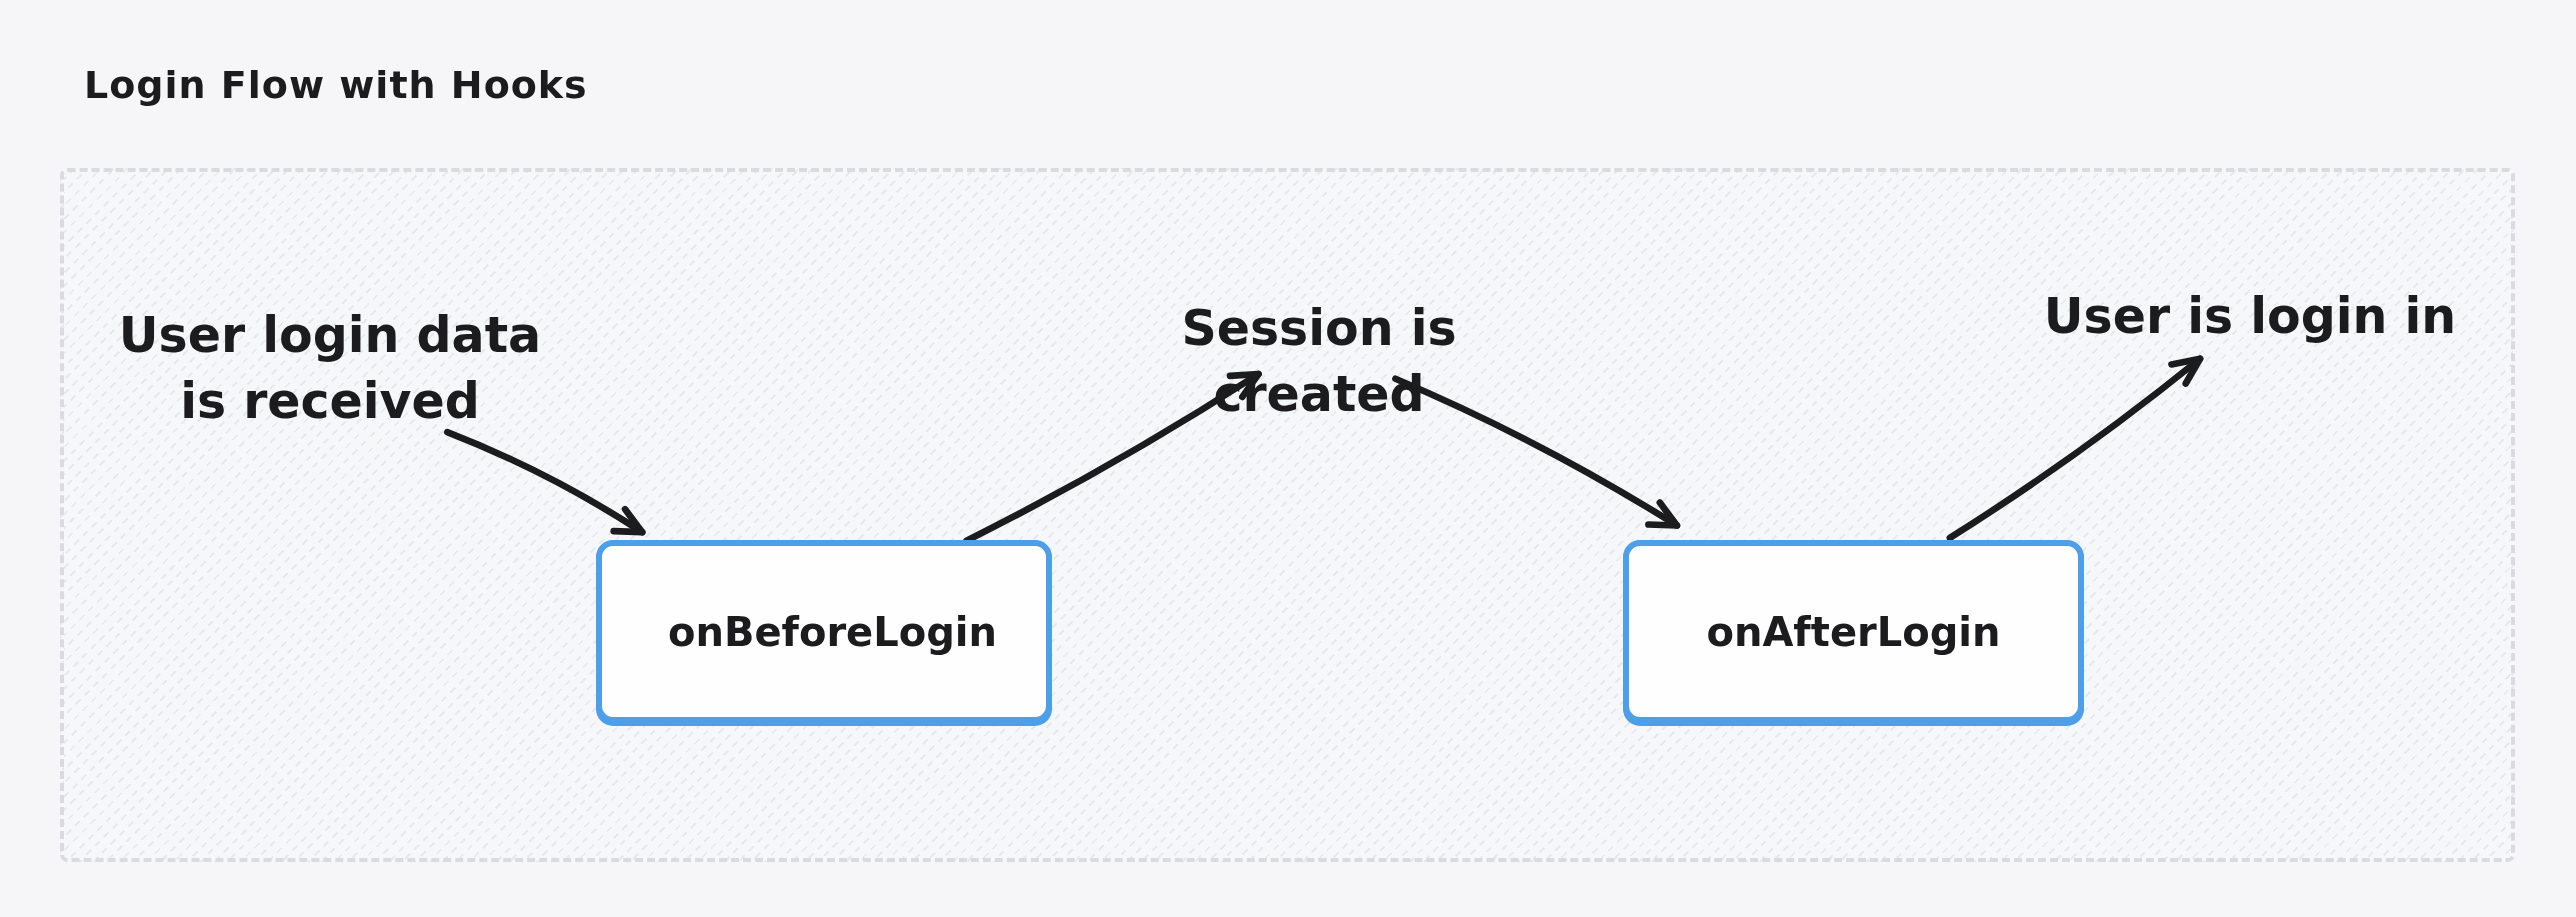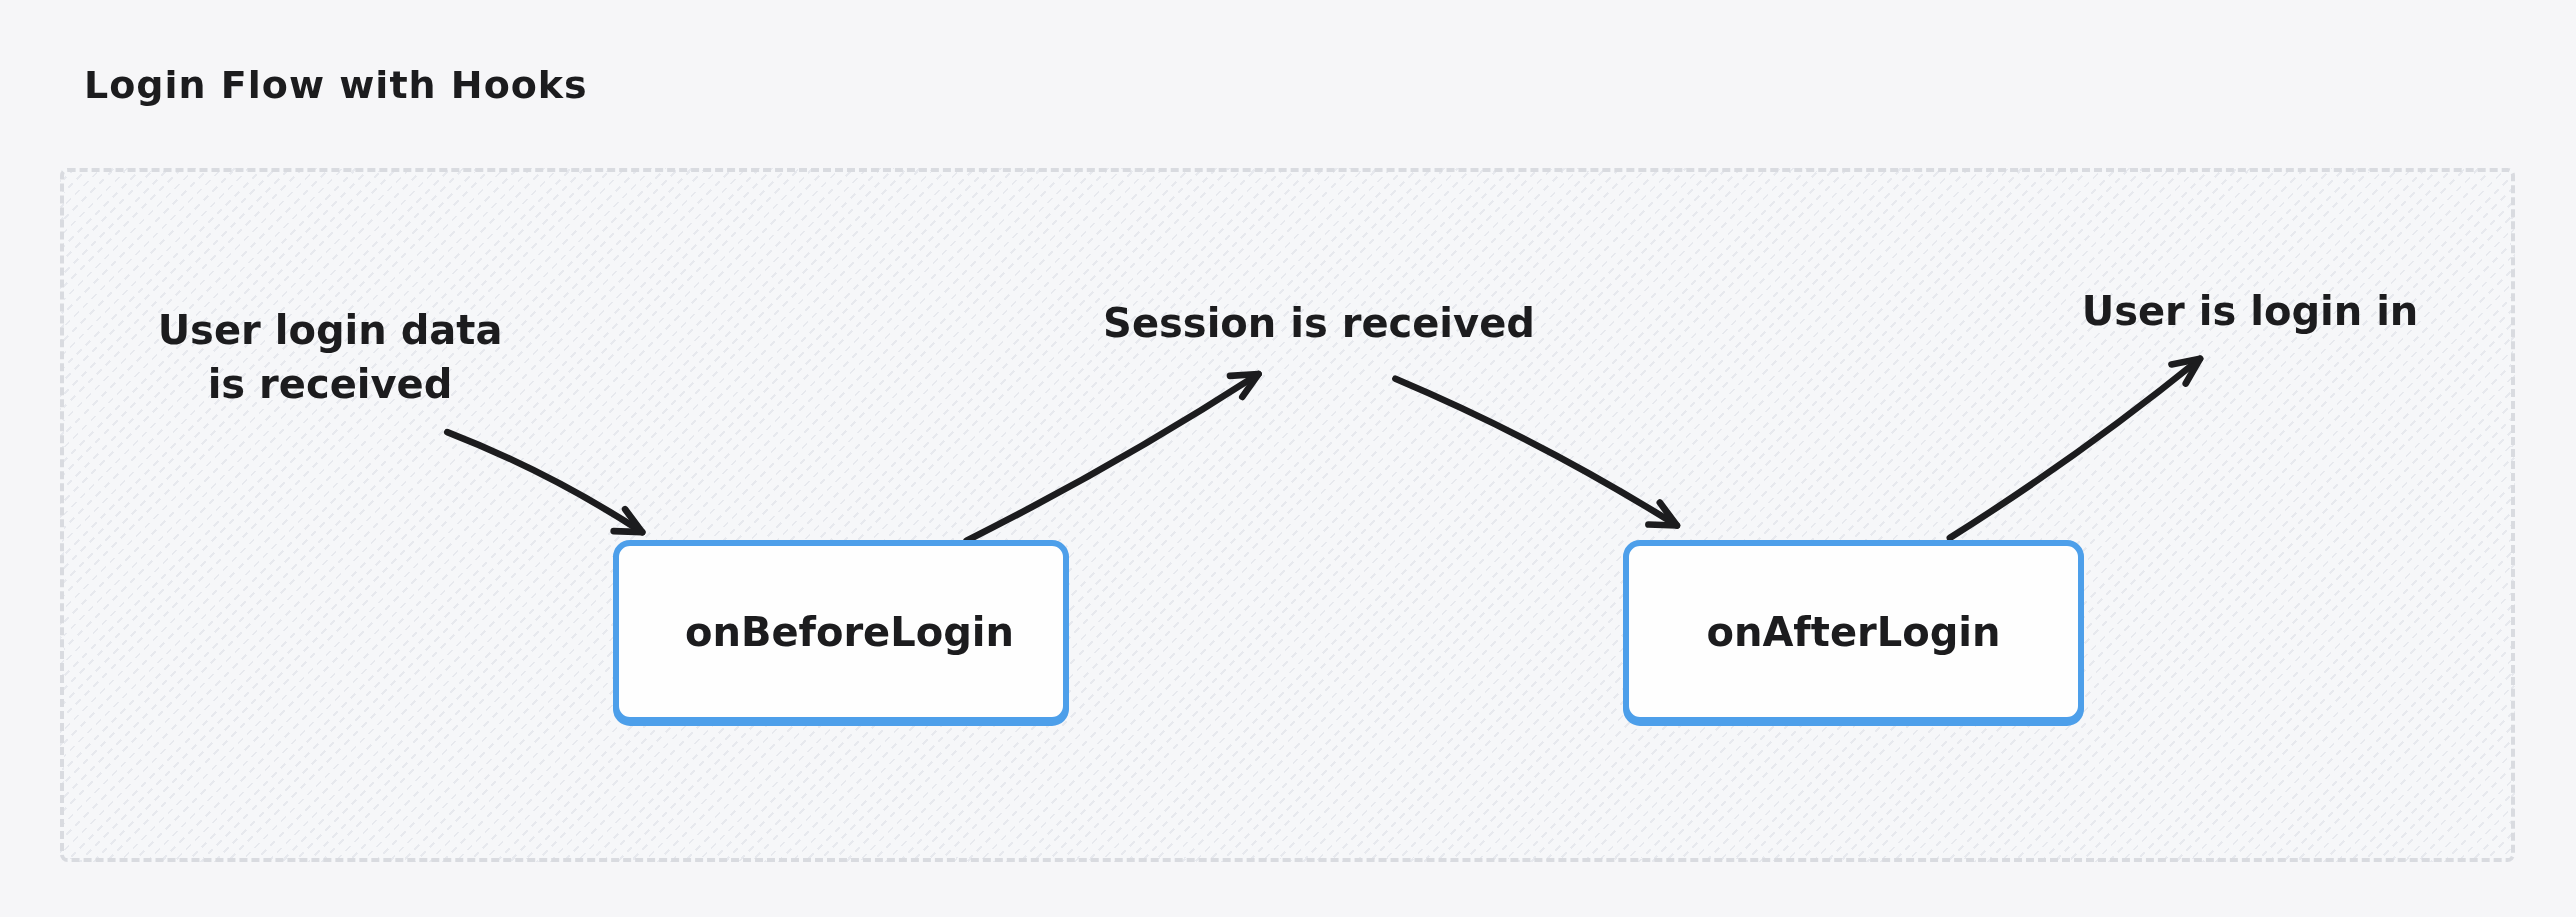--- a/index.html
+++ b/index.html
@@ -46,42 +46,42 @@
   }
   .arrows path{
     fill:none;
     stroke:var(--ink);
     stroke-width:7;
     stroke-linecap:round;
     stroke-linejoin:round;
   }
   .annotation{
     position:absolute;
-    font-size:40px;
+    font-size:49px;
     font-weight:700;
     line-height:1.35;
     text-align:center;
     white-space:pre-line;
     color:var(--ink);
   }
   .annotation.input{left:28.5px;top:131px;width:475px;}
   .annotation.session{left:1008px;top:124px;width:494px;}
   .annotation.result{left:1958px;top:112px;width:456px;}
   .node{
     position:absolute;
     width:456px;height:183px;
     background:var(--node-fill);
     border:6.7px solid var(--node-border);
     border-radius:17px;
     display:flex;
     align-items:center;
     justify-content:center;
     box-shadow:0 2.9px 0 0 var(--node-border);
   }
-  .node.before{left:549px;top:368px;padding-left:17px;}
+  .node.before{left:532px;top:368px;padding-left:17px;}
   .node.after{left:1559px;top:368px;width:461px;}
   .node-label{
     font-size:40px;
     font-weight:700;
     color:var(--ink);
   }
 </style>
 </head>
 <body>
 
@@ -106,21 +106,21 @@
       </g>
       <g>
         <path d="M1983 384 Q2120 298 2246 196"></path>
         <path d="M2231 222 L2246 196 L2216 202"></path>
       </g>
     </svg>
 
     <div class="annotation input">User login data
 is received</div>
 
-    <div class="annotation session">Session is received</div>
+    <div class="annotation session">Session is created</div>
 
     <div class="annotation result">User is login in</div>
 
     <div class="node before">
       <span class="node-label">onBeforeLogin</span>
     </div>
 
     <div class="node after">
       <span class="node-label">onAfterLogin</span>
     </div>

